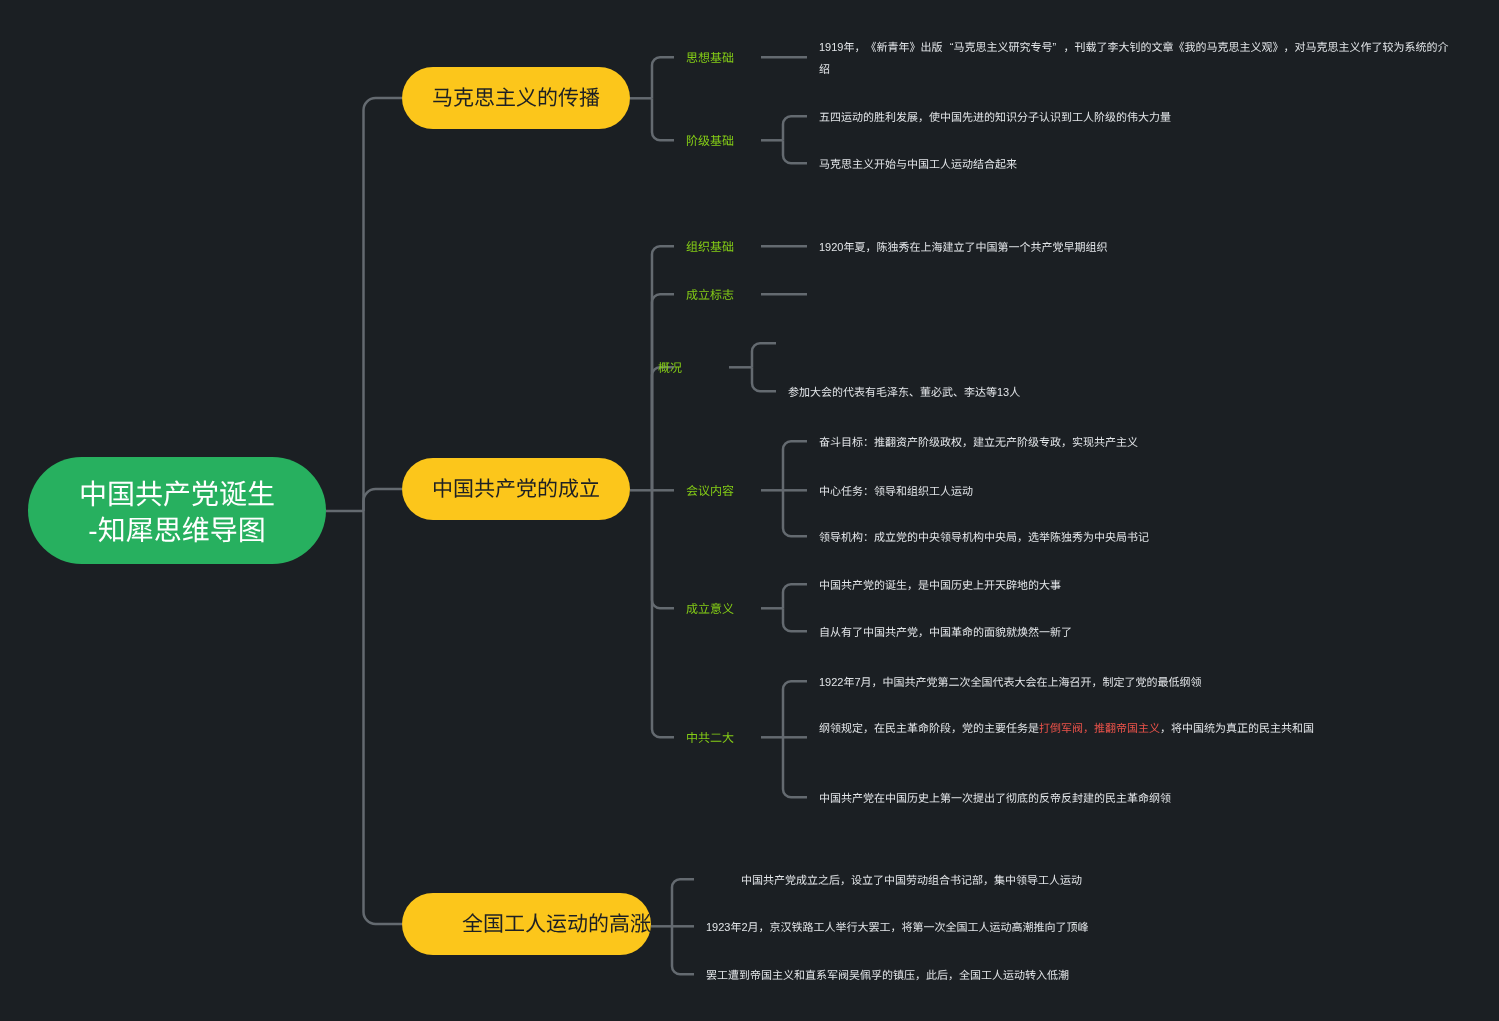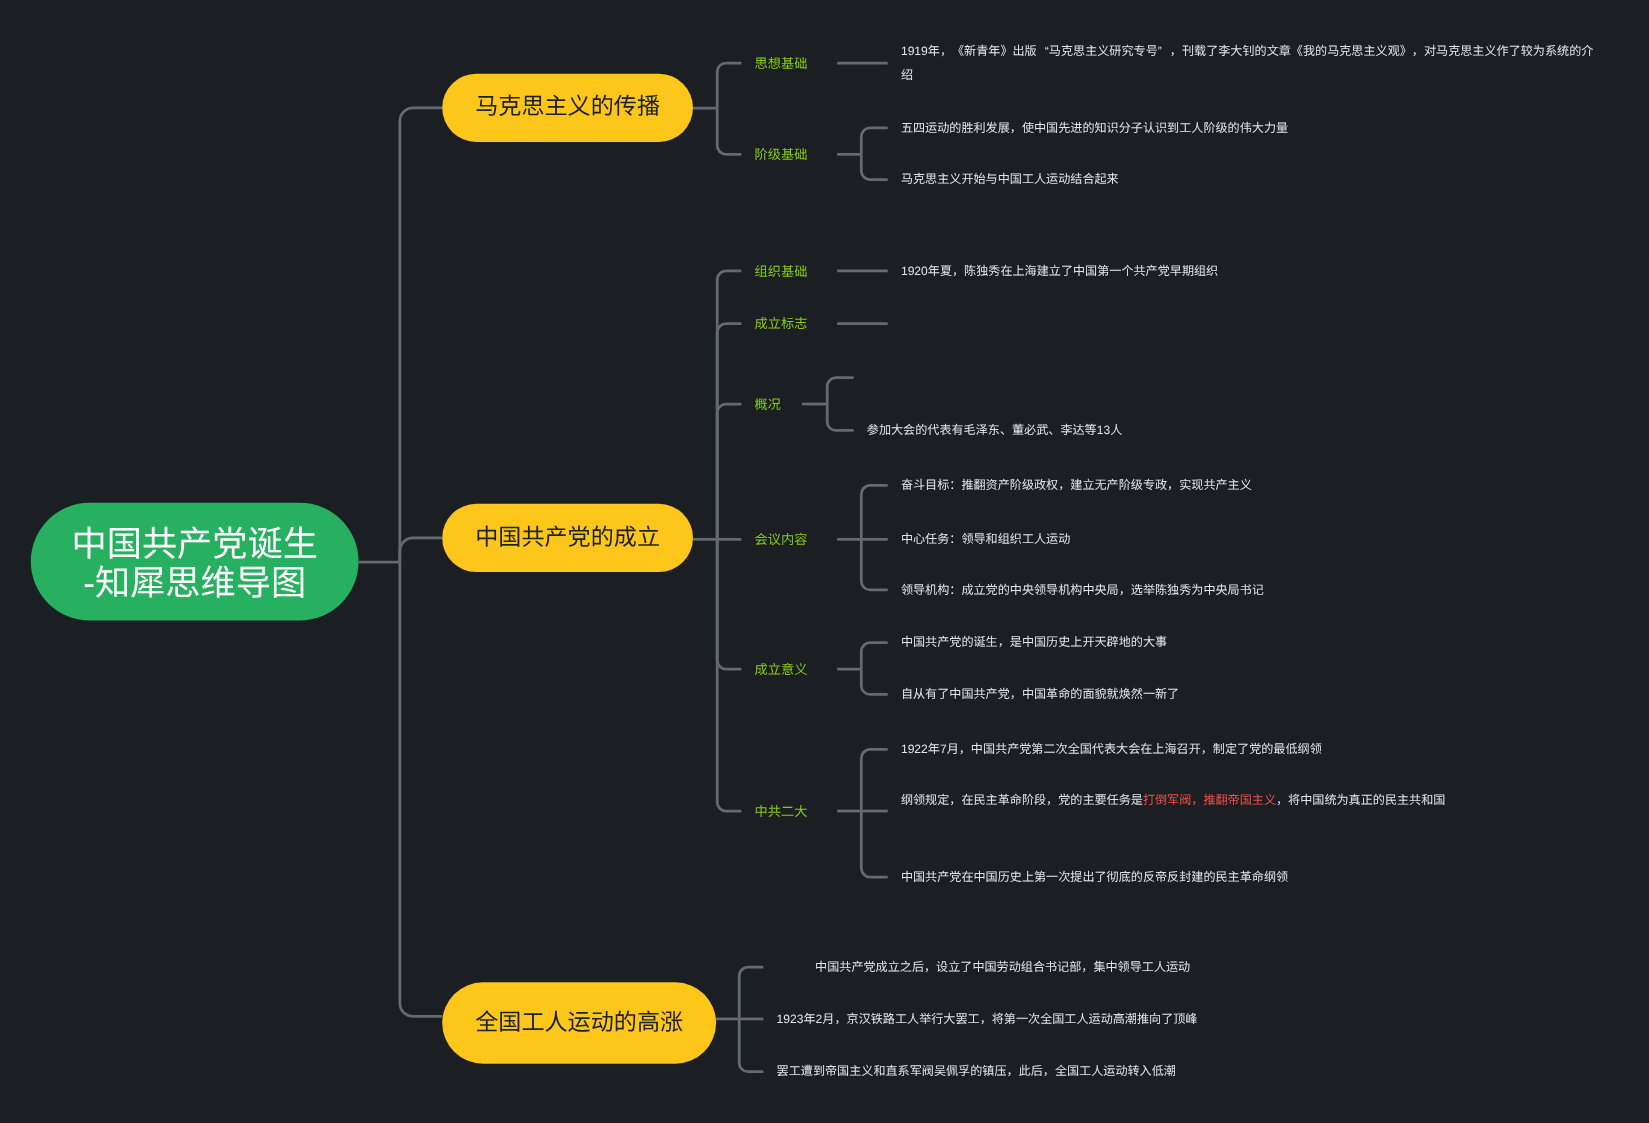--- a/index.html
+++ b/index.html
@@ -4,21 +4,21 @@
 <title>中国共产党诞生 - 知犀思维导图</title>
 <style>
   html,body{margin:0;padding:0;}
   body{width:1499px;height:1021px;background:#1b1f23;overflow:hidden;
        font-family:"Liberation Sans",sans-serif;
        text-spacing-trim:space-all;}
   #canvas{position:relative;width:1499px;height:1021px;background:#1b1f23;}
   svg.links{position:absolute;left:0;top:0;width:1499px;height:1021px;}
   .node{position:absolute;display:flex;align-items:center;justify-content:center;
         text-align:center;border-radius:999px;box-sizing:border-box;}
-  .node.root{background:#27b05f;color:#ffffff;font-size:32px;line-height:35.2px;}
+  .node.root{background:#27b05f;color:#ffffff;font-size:28px;line-height:35.2px;}
   .node.root > div{position:relative;top:2px;}
   .node.branch{background:#fcc61b;color:#1d2024;font-size:21px;line-height:1.25;}
   .sublabel{position:absolute;color:#84cc16;font-size:12px;line-height:21px;
             white-space:nowrap;transform:translateY(-50%);}
   .leaf{position:absolute;color:#e2e5e8;font-size:11px;line-height:22.6px;}
   .leaf.one{transform:translateY(-50%);}
   .hl{color:#e9524a;}
   
   .fwq{display:inline-block;width:1em;text-align:right;}
   .fwq.c{text-align:left;}
@@ -87,29 +87,29 @@
       <div>-知犀思维导图</div>
     </div>
   </div>
 
   <div class="node branch" style="left:402px;top:458px;width:228px;height:62px;">
     <span>中国共产党的成立</span>
   </div>
   <div class="node branch" style="left:402px;top:67px;width:228px;height:62px;">
     <span>马克思主义的传播</span>
   </div>
-  <div class="node branch" style="left:402px;top:893px;width:249px;height:74px;">
+  <div class="node branch" style="left:402px;top:893px;width:249px;height:62px;justify-content:flex-end;">
     <span>全国工人运动的高涨</span>
   </div>
 
   <div class="sublabel" style="left:686px;top:57.5px;">思想基础</div>
   <div class="sublabel" style="left:686px;top:140.5px;">阶级基础</div>
   <div class="sublabel" style="left:686px;top:246.5px;">组织基础</div>
   <div class="sublabel" style="left:686px;top:294.5px;font-family:Liberation Serif, serif;">成立标志</div>
-  <div class="sublabel" style="left:686px;top:367.5px;">概况</div>
+  <div class="sublabel" style="left:658px;top:367.5px;">概况</div>
   <div class="sublabel" style="left:686px;top:490.5px;">会议内容</div>
   <div class="sublabel" style="left:686px;top:608.5px;">成立意义</div>
   <div class="sublabel" style="left:686px;top:737.5px;">中共二大</div>
 
   <div class="leaf" style="left:819px;top:35.5px;width:633px;">1919年，《新青年》出版<span class="fwq">“</span>马克思主义研究专号<span class="fwq c">”</span>，刊载了李大钊的文章《我的马克思主义观》，对马克思主义作了较为系统的介绍</div>
   <div class="leaf one" style="left:819px;top:163.5px;">马克思主义开始与中国工人运动结合起来</div>
   <div class="leaf one" style="left:819px;top:116.5px;">五四运动的胜利发展，使中国先进的知识分子认识到工人阶级的伟大力量</div>
   <div class="leaf one" style="left:819px;top:246.5px;">1920年夏，陈独秀在上海建立了中国第一个共产党早期组织</div>
   <div class="leaf one" style="left:788px;top:391.5px;">参加大会的代表有毛泽东、董必武、李达等13人</div>
   <div class="leaf one" style="left:819px;top:441.5px;">奋斗目标：推翻资产阶级政权，建立无产阶级专政，实现共产主义</div>

